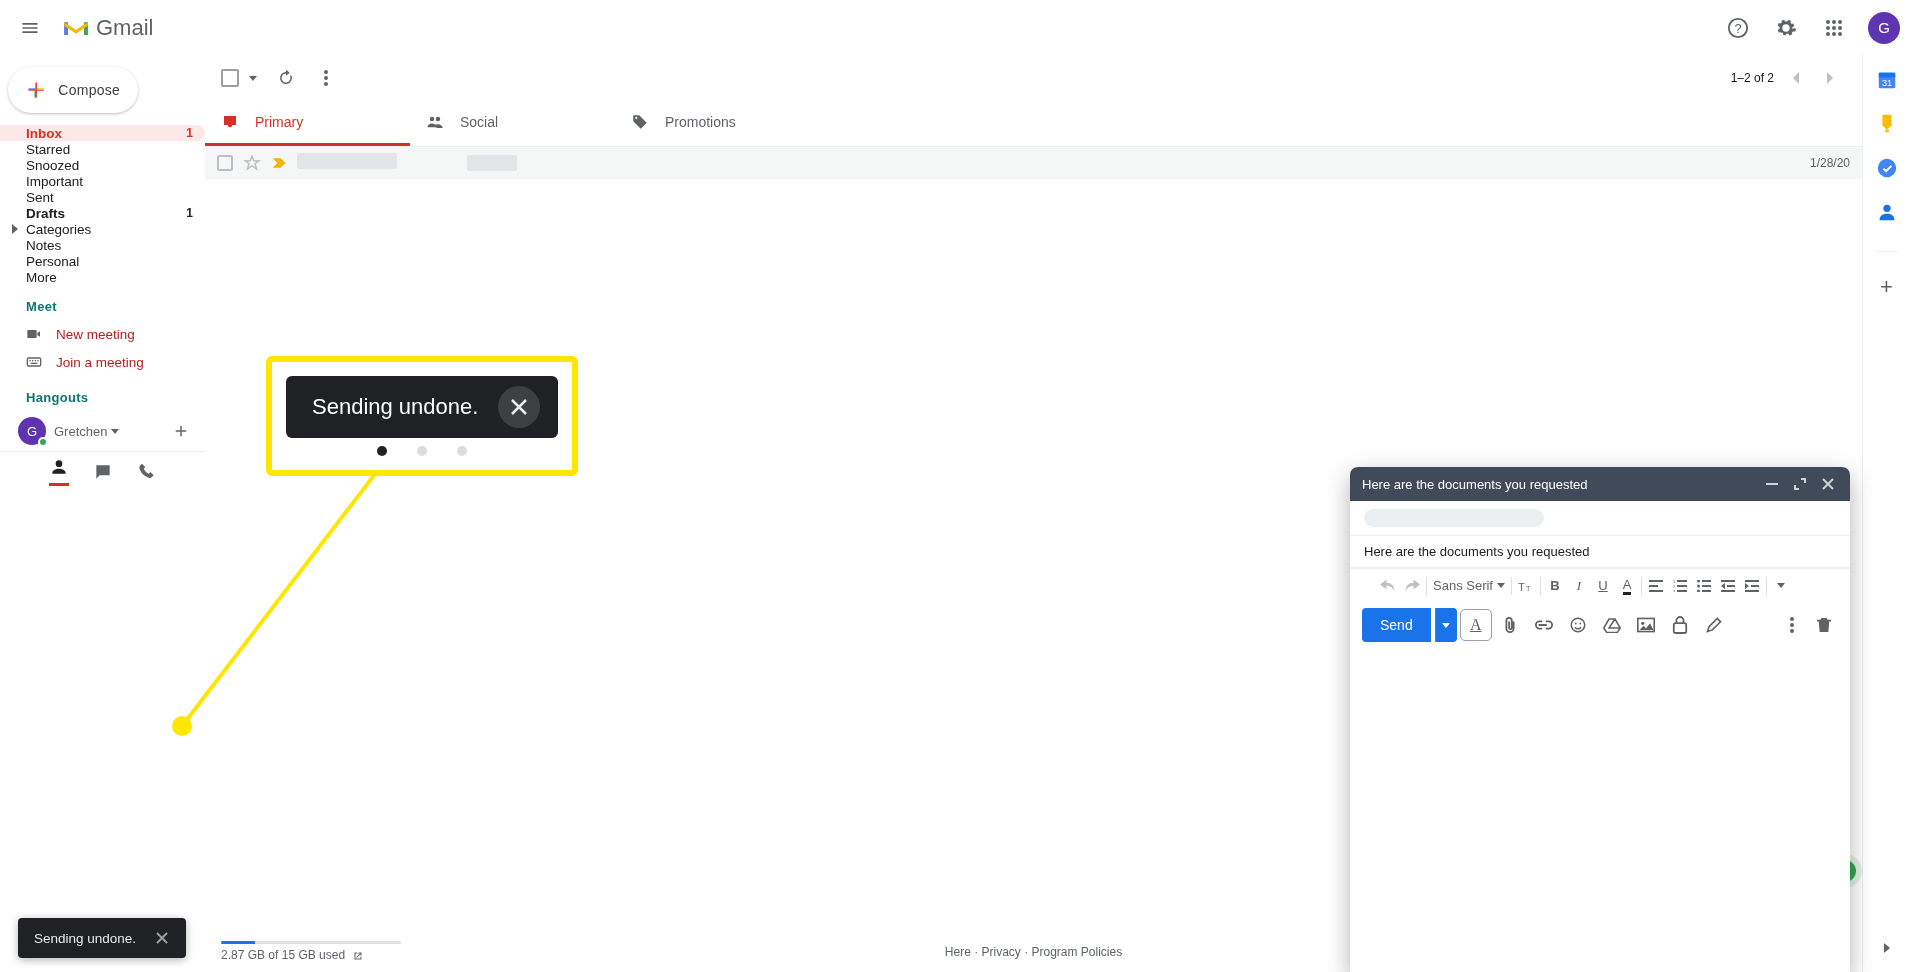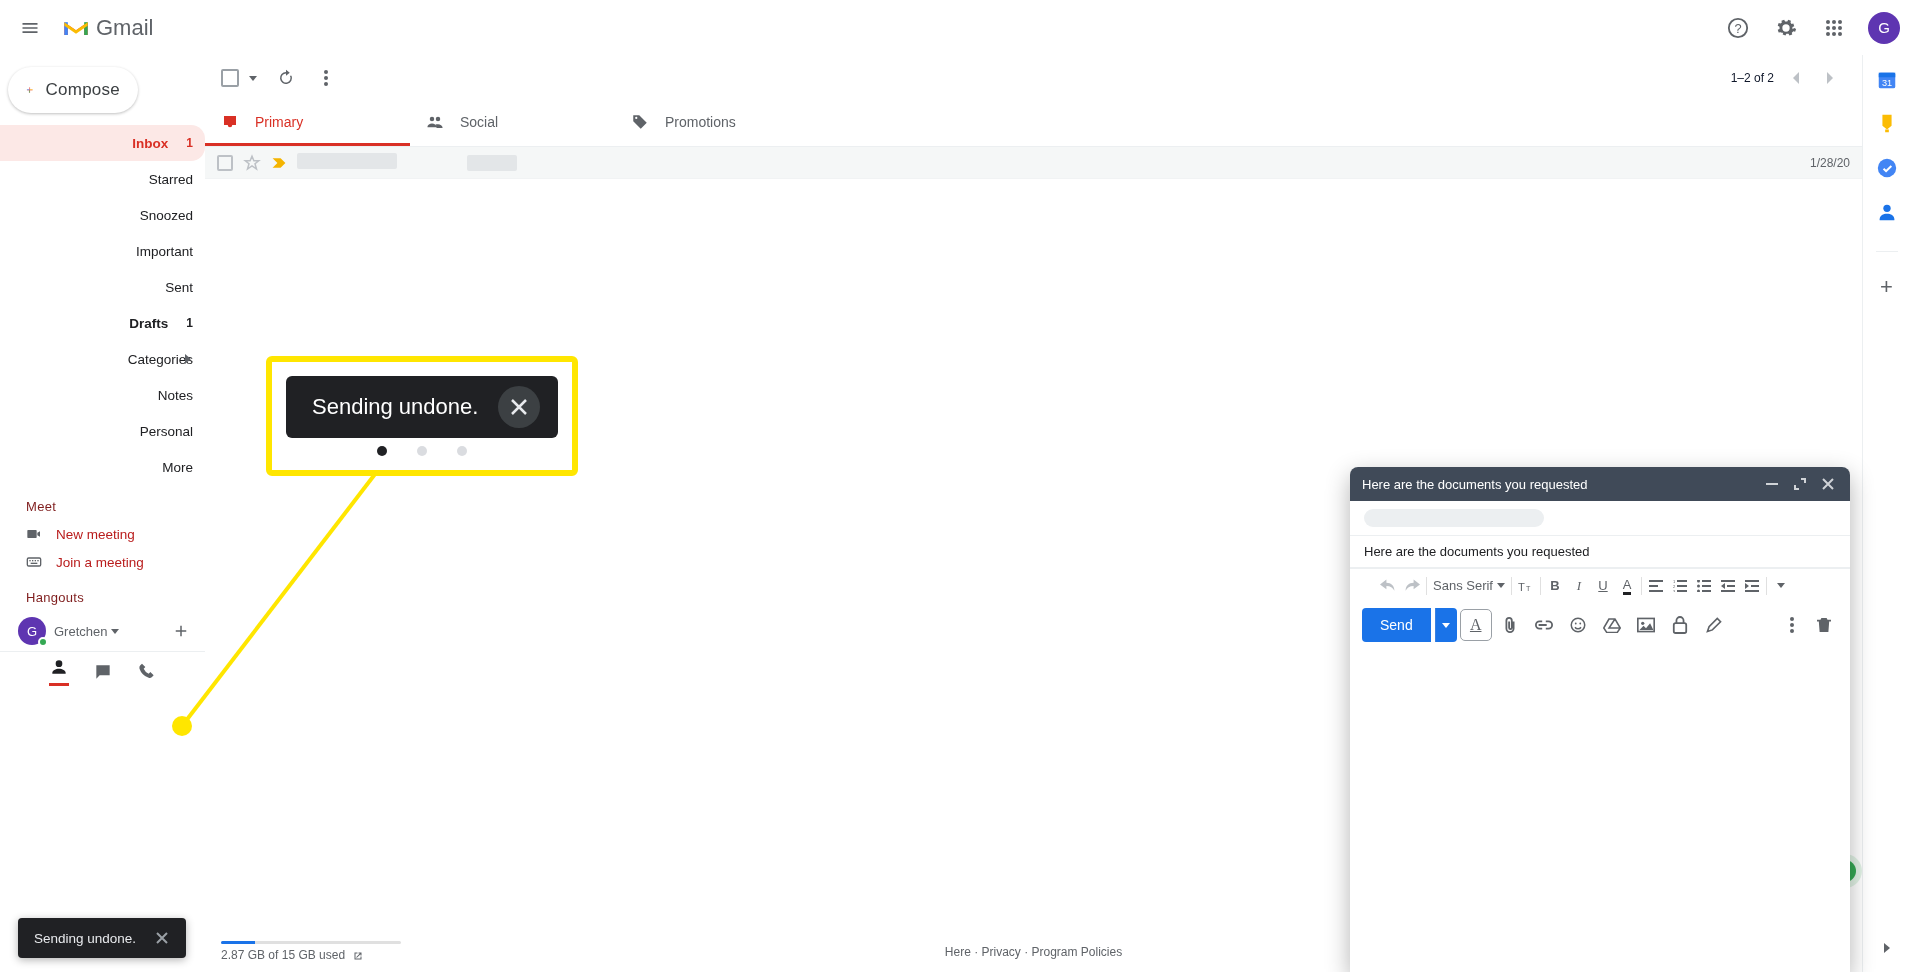--- a/index.html
+++ b/index.html
@@ -16,29 +16,29 @@
   .search input { flex: 1; border: none; background: transparent; font-size: 15px; color: #5f6368; outline: none; }
   .header-spacer { flex: 1; }
   .hicon { width: 40px; height: 40px; border-radius: 50%; display: flex; align-items: center; justify-content: center; cursor: pointer; color: #5f6368; }
   .avatar { width: 32px; height: 32px; border-radius: 50%; background: #5e35b1; color: #fff; display: flex; align-items: center; justify-content: center; font-size: 15px; margin-left: 6px; }
 
   
   .main { display: flex; height: calc(100% - 55px); }
 
   
   .sidebar { width: 205px; display: flex; flex-direction: column; padding-top: 8px; }
-  .compose { margin: 4px 0 12px 8px; height: 46px; width: 130px; border-radius: 24px; box-shadow: 0 1px 3px rgba(0,0,0,.25); display: flex; align-items: center; gap: 12px; padding: 0 18px; color: #3c4043; font-size: 17px; letter-spacing: .25px; cursor: pointer; background: #fff; }
+  .compose { margin: 4px 0 12px 8px; height: 46px; width: 130px; border-radius: 24px; box-shadow: 0 1px 3px rgba(0,0,0,.25); display: flex; align-items: center; gap: 12px; padding: 0 18px; color: #3c4043; font-size: 14px; letter-spacing: .25px; cursor: pointer; background: #fff; }
   .compose svg { width: 26px; height: 26px; }
 
-  .nav-item { height: 36px; border-radius: 0 14px 14px 0; display: flex; align-items: center; padding: 0 12px 0 26px; font-size: 13.5px; color: #202124; cursor: pointer; gap: 18px; justify-content: flex-end; }
+  .nav-item { height: 16px; border-radius: 0 14px 14px 0; display: flex; align-items: center; padding: 0 12px 0 26px; font-size: 13.5px; color: #202124; cursor: pointer; gap: 18px; justify-content: space-between; }
   .nav-item.active { background: #fce8e6; color: #d93025; font-weight: 700; }
   .nav-item .count { font-size: 12px; }
   .nav-item.bold { font-weight: 700; }
 
-  .meet-title, .hangouts-title { font-size: 13px; font-weight: 400; color: #7f1d1d; letter-spacing: .3px; padding: 14px 0 6px 26px; }
+  .meet-title, .hangouts-title { font-size: 13px; font-weight: 700; color: #0f766e; letter-spacing: .3px; padding: 14px 0 6px 26px; }
   .meet-item { height: 28px; display: flex; align-items: center; gap: 14px; padding-left: 26px; font-size: 13.5px; color: #b91c1c; cursor: pointer; }
 
   .hangouts-row { display: flex; align-items: center; gap: 8px; padding: 6px 10px 0 18px; }
   .hangouts-row .avatar-sm { width: 28px; height: 28px; border-radius: 50%; background: #5e35b1; color: #fff; display: flex; align-items: center; justify-content: center; font-size: 13px; position: relative; }
   .presence { position: absolute; right: -2px; bottom: -2px; width: 10px; height: 10px; border-radius: 50%; background: #34a853; border: 2px solid #fff; }
   .hangouts-name { font-size: 13px; color: #5f6368; flex: 1; display: flex; align-items: center; gap: 4px; }
   .hangouts-add { margin-left: auto; color: #5f6368; width: 28px; height: 28px; display: flex; align-items: center; justify-content: center; cursor: pointer; }
 
   .sidebar-spacer { flex: 1; display: flex; flex-direction: column; align-items: center; justify-content: center; color: #9aa0a6; font-size: 12.5px; gap: 6px; padding-top: 40px; }
   .sidebar-spacer .bubble { width: 56px; height: 56px; border-radius: 50%; background: #f1f3f4; display: flex; align-items: center; justify-content: center; }

